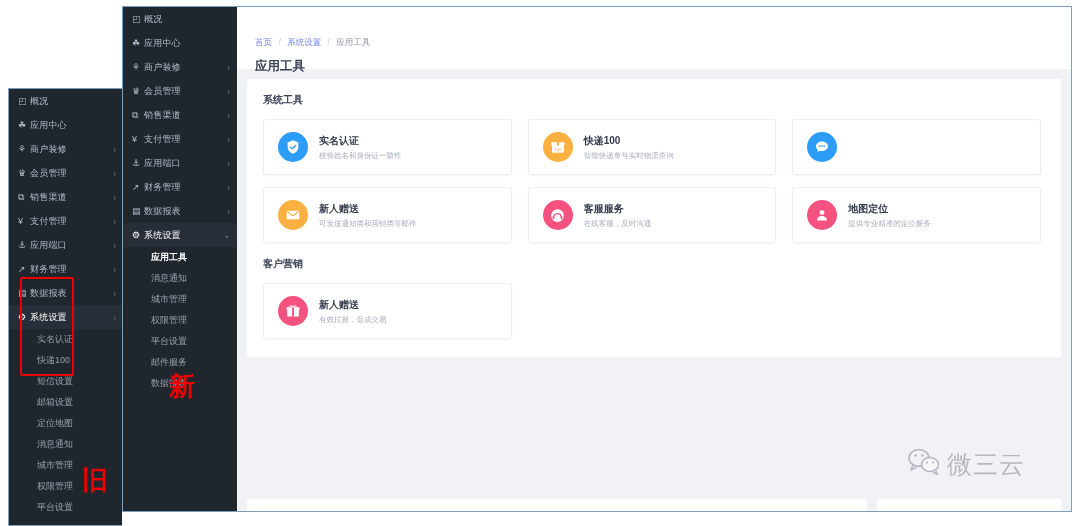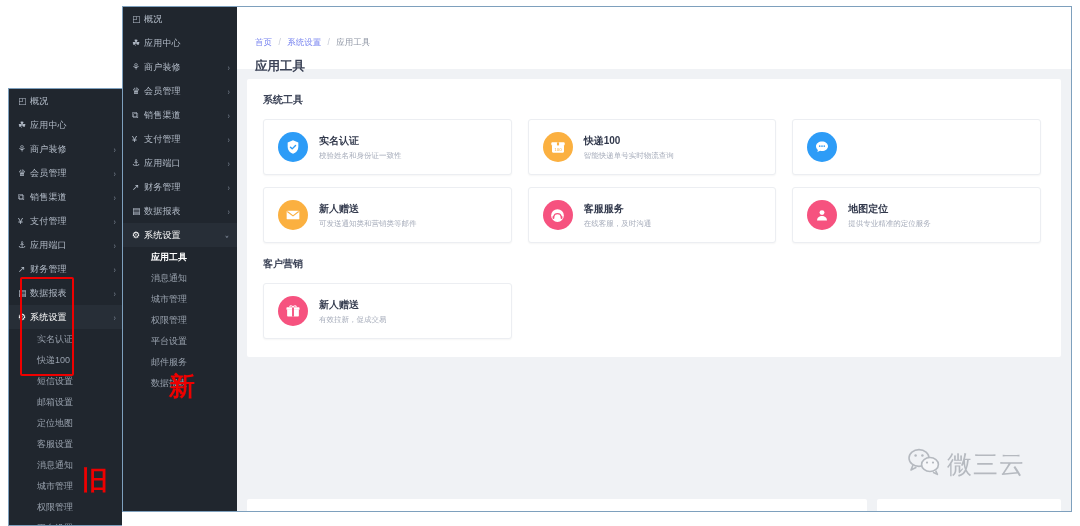--- a/index.html
+++ b/index.html
@@ -167,21 +167,20 @@
         <div class="nav-item expanded">
       <span class="ico">⚙</span>
       <span class="lbl">系统设置</span>
       <span class="arw">›</span>
     </div>
         <div class="sub-item">实名认证</div>
         <div class="sub-item">快递100</div>
         <div class="sub-item">短信设置</div>
         <div class="sub-item">邮箱设置</div>
         <div class="sub-item">定位地图</div>
-        <div class="sub-item">客服设置</div>
         <div class="sub-item">消息通知</div>
         <div class="sub-item">城市管理</div>
         <div class="sub-item">权限管理</div>
         <div class="sub-item">平台设置</div>
       </div>
   </div>
 
   <div class="redbox" style="left:20px; top:277px; width:54px; height:99px;"></div>
   <div class="red-mark" style="left:82px; top:463px; font-size:26px;">旧</div>
 

